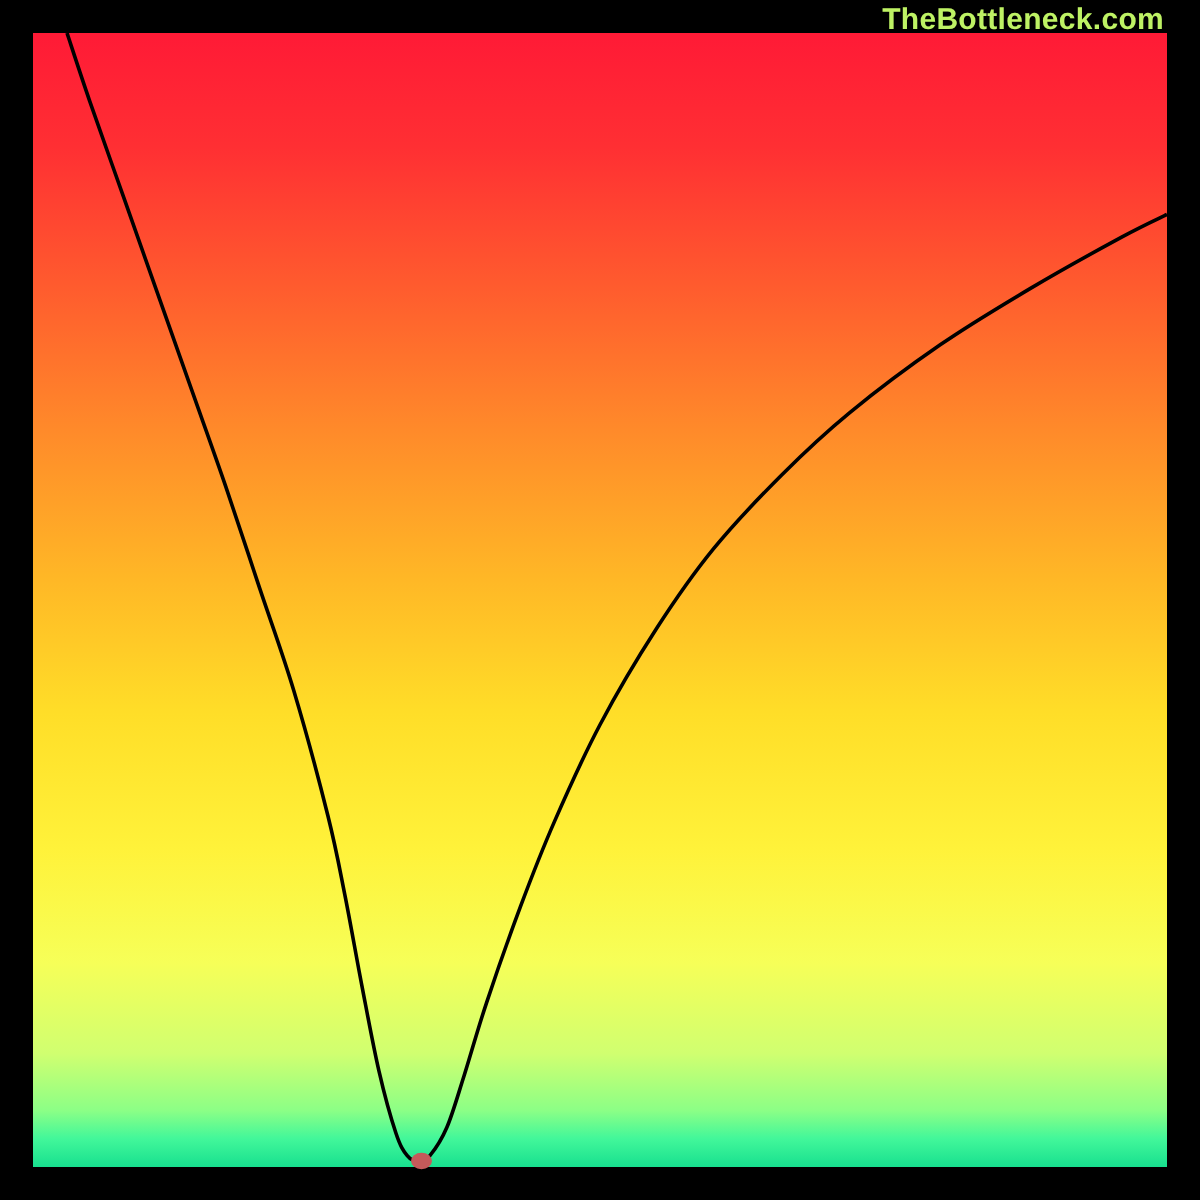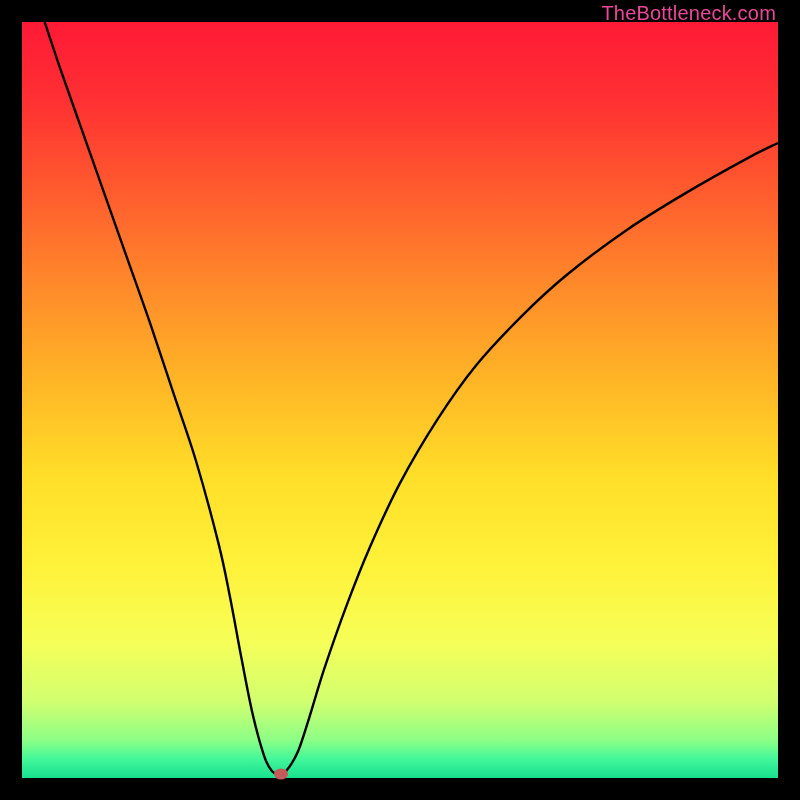--- a/index.html
+++ b/index.html
@@ -17,23 +17,23 @@
     position: absolute;
     left: 0;
     top: 0;
     width: 756px;
     height: 756px;
   }
   .watermark {
     position: absolute;
     top: 2px;
     right: 24px;
-    color: #ec4899;
+    color: #bef264;
     font-size: 20px;
-    font-weight: 400;
+    font-weight: 700;
     letter-spacing: 0.2px;
   }
   .curve {
     position: absolute;
     left: 22px;
     top: 22px;
     width: 756px;
     height: 756px;
     pointer-events: none;
   }

